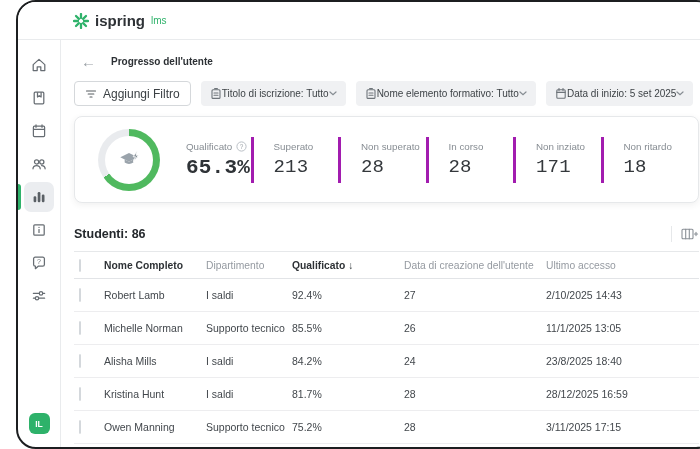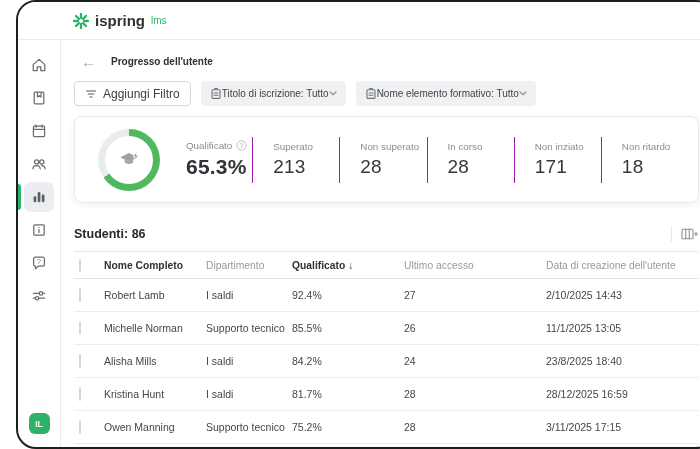--- a/index.html
+++ b/index.html
@@ -35,25 +35,25 @@
   .chip{display:flex;align-items:center;gap:0;height:25px;padding:0 9px;border-radius:4px;background:#f0f1f3;
     font-size:10px;color:#3e4347;box-sizing:border-box;cursor:pointer;white-space:nowrap;}
   
   .stats-card{margin-top:10px;height:87px;min-height:87px;border:1px solid #e6e8ea;border-radius:8px;
     box-shadow:0 2px 6px rgba(60,64,67,.08);display:flex;align-items:center;box-sizing:border-box;background:#fff;}
   .donut-wrap{margin:0 26px 0 23px;}
   .donut{width:62px;height:62px;border-radius:50%;position:relative;background:#e9ebee;}
   .donut::after{content:"";position:absolute;inset:7px;background:#fff;border-radius:50%;z-index:0;}
   .donut-icon{position:absolute;inset:0;display:flex;align-items:center;justify-content:center;z-index:1;}
   .stats-row{flex:1;display:flex;align-items:stretch;height:46px;padding-right:10px;}
-  .stat{flex:1;padding-left:20px;border-left:1px solid #a21caf;display:flex;flex-direction:column;
+  .stat{flex:1;padding-left:20px;border-left:3px solid #a21caf;display:flex;flex-direction:column;
     justify-content:center;gap:4px;box-sizing:border-box;min-width:0;}
   .stat:first-child{border-left:none;padding-left:0;}
   .stat-label{font-size:9.8px;color:#878d93;display:flex;align-items:center;gap:4px;white-space:nowrap;}
-  .stat-value{font-size:19px;color:#34383c;font-weight:500;letter-spacing:.2px;}
+  .stat-value{font-size:19px;color:#34383c;font-weight:500;letter-spacing:.2px;font-family:Liberation Mono, monospace;}
   .stat.qualified .stat-value{font-size:21px;font-weight:700;color:#2f3337;}
   
   .table-head-row{margin-top:20px;display:flex;align-items:center;justify-content:space-between;height:22px;}
   .table-title{font-size:12.5px;font-weight:700;color:#24282c;}
   .col-tools{display:flex;align-items:center;gap:9px;}
   .v-divider{width:1px;height:16px;background:#e6e8ea;}
   .grid{margin-top:6px;}
   .grid-row{display:grid;grid-template-columns:30px 102px 86px 112px 142px 1fr;align-items:center;height:32px;
     border-bottom:1px solid #ededef;font-size:10.5px;color:#42474c;cursor:pointer;}
   .grid-row.head{height:26px;border-top:1px solid #e6e8ea;border-bottom:1px solid #e2e4e7;font-size:10.3px;
@@ -209,20 +209,36 @@
             </svg>
           </span>
           <span>Nome elemento formativo: Tutto</span>
           <span>
             <svg width="8" height="5" viewBox="0 0 8 5" fill="none" stroke="#878d93" stroke-width="1.2" stroke-linecap="round">
                 <path d="M1 1 L4 3.8 L7 1"></path>
               </svg>
           </span>
         </div>
 
+        <div class="chip">
+          <span>
+            <svg width="12" height="13" viewBox="0 0 12 13" fill="none" stroke="#6e747a" stroke-width="1.1" stroke-linecap="round">
+              <rect x="1.8" y="2.8" width="8.4" height="8.4" rx="1"></rect>
+              <line x1="4" y1="1.6" x2="4" y2="3.6"></line>
+                <line x1="8" y1="1.6" x2="8" y2="3.6"></line>
+              <line x1="1.8" y1="5.4" x2="10.2" y2="5.4"></line>
+            </svg>
+          </span>
+          <span>Data di inizio: 5 set 2025</span>
+          <span>
+            <svg width="8" height="5" viewBox="0 0 8 5" fill="none" stroke="#878d93" stroke-width="1.2" stroke-linecap="round">
+                <path d="M1 1 L4 3.8 L7 1"></path>
+              </svg>
+          </span>
+        </div>
 
       </div>
 
       <div class="stats-card">
         <div class="donut-wrap">
           <div class="donut" style="background: conic-gradient(rgb(80, 185, 95) 0deg, rgb(80, 185, 95) 65.3%, rgb(233, 235, 238) 0deg);">
             <span class="donut-icon">
               <svg width="26" height="26" viewBox="0 0 24 24">
                 <polygon points="12,5.5 20,9.5 12,13.5 4,9.5" fill="#9aa3ab"></polygon>
                 <path d="M8 11.6 L8 14.4 Q12 16.9 16 14.4 L16 11.6 L12 13.6 Z" fill="#9aa3ab"></path>
@@ -282,22 +298,22 @@
           </span>
         </span>
       </div>
 
       <div class="grid">
         <div class="grid-row head">
           <span><span class="checkbox"></span></span>
           <span class="col-strong"><span>Nome Completo</span></span>
           <span><span>Dipartimento</span></span>
           <span class="col-strong"><span>Qualificato</span><span class="sort-arrow">↓</span></span>
+          <span><span>Data di creazione dell'utente</span></span>
           <span><span>Ultimo accesso</span></span>
-          <span><span>Data di creazione dell'utente</span></span>
         </div>
 
         <div class="grid-row">
           <span><span class="checkbox"></span></span>
           <span>Robert Lamb</span>
           <span>I saldi</span>
           <span>92.4%</span>
           <span>27</span>
           <span>2/10/2025 14:43</span>
         </div>

